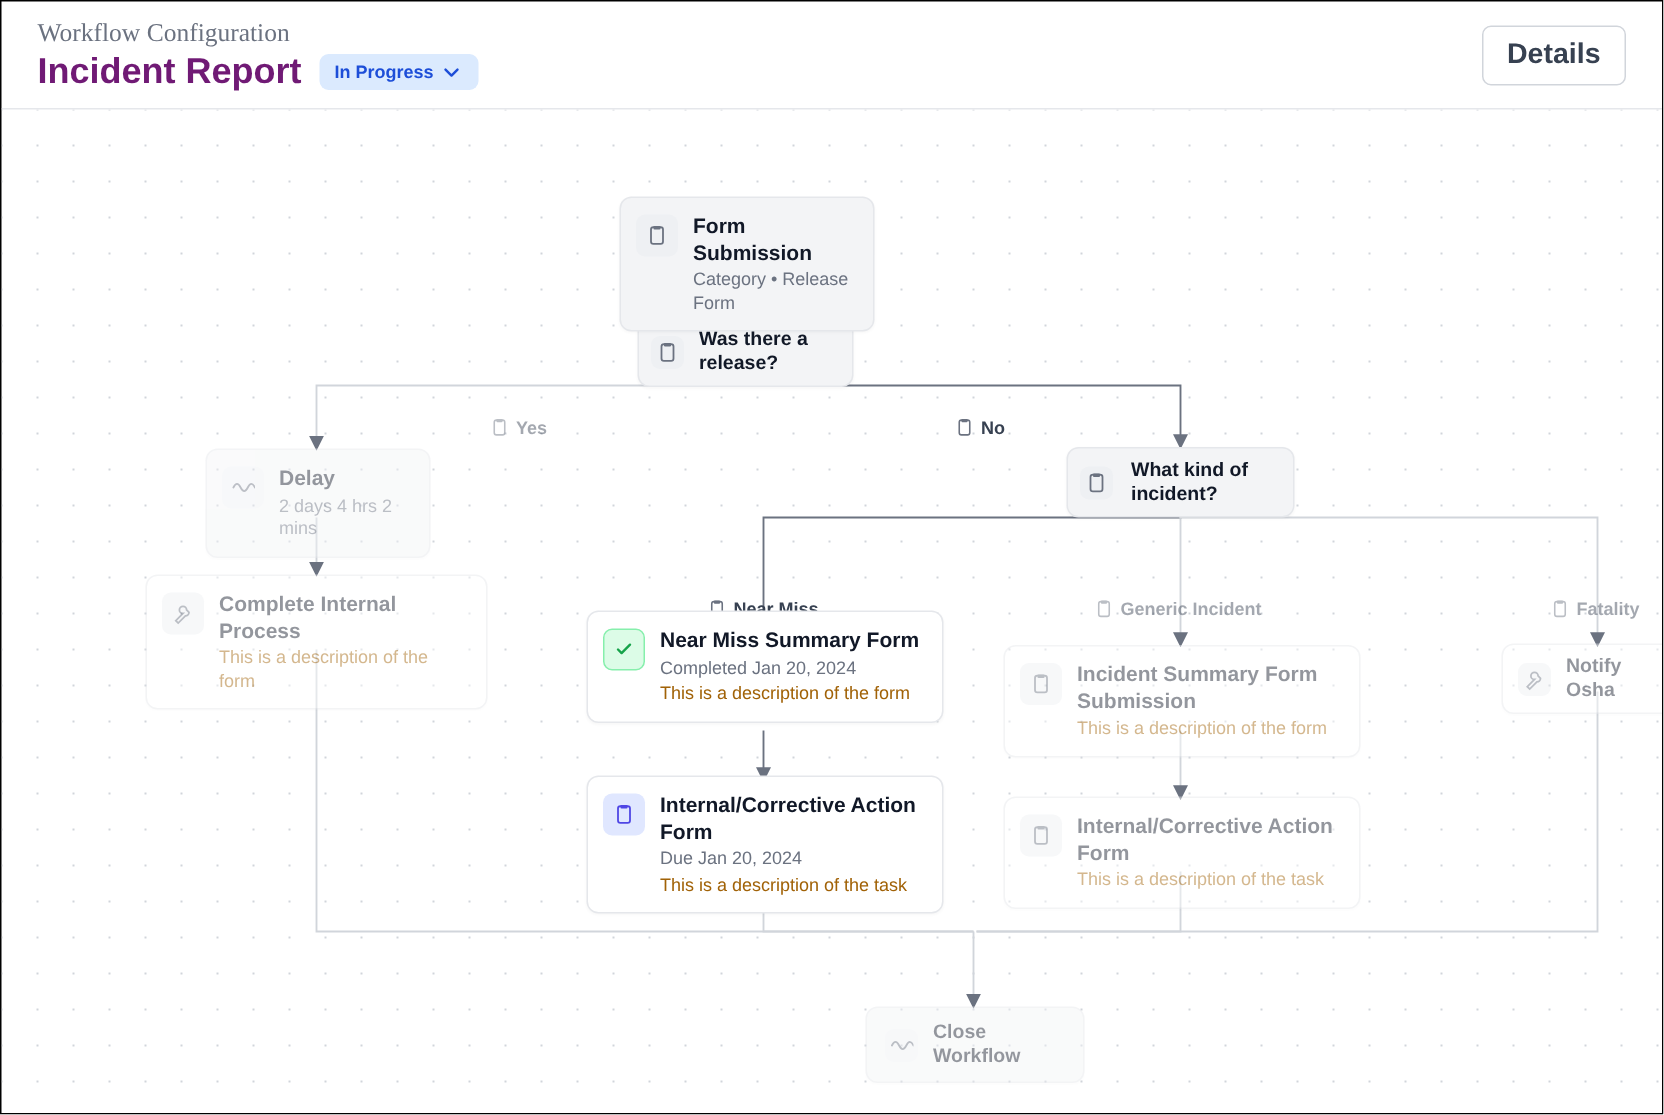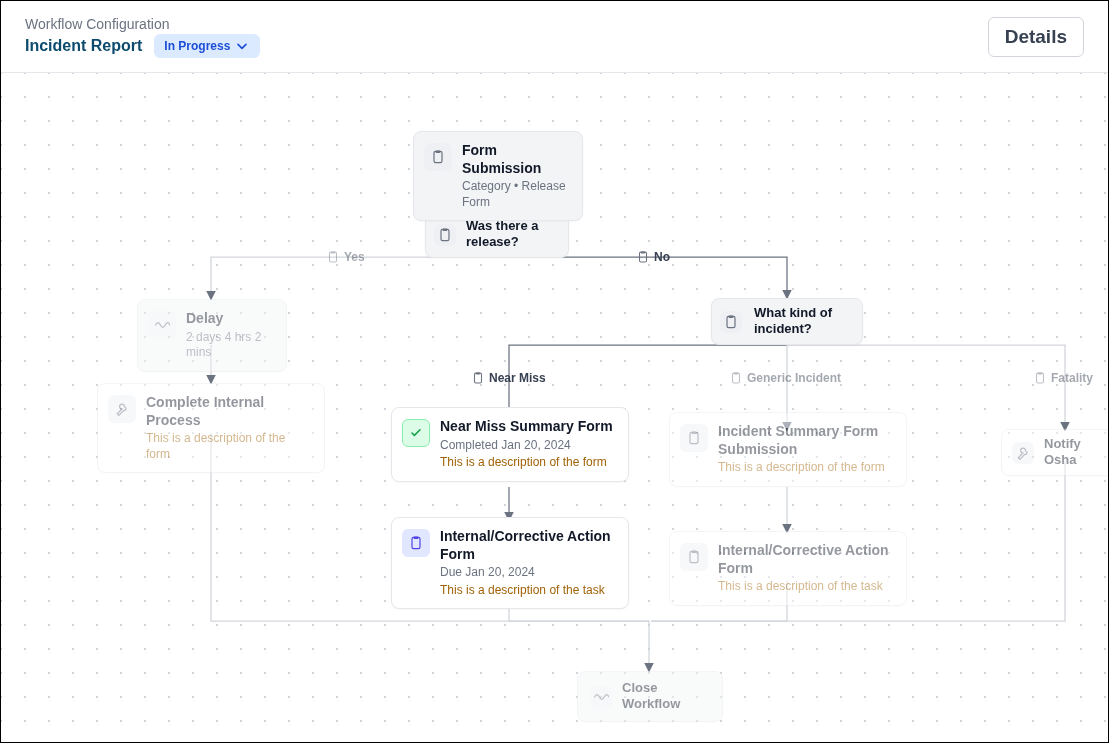--- a/index.html
+++ b/index.html
@@ -2,23 +2,23 @@
 <html><head>
 <meta charset="utf-8">
 <style>
   * { box-sizing: border-box; }
   html, body { margin: 0; padding: 0; font-family: -apple-system, BlinkMacSystemFont, 'Segoe UI', sans-serif; }
   .frame { width: 1109px; height: 743px; border: 1px solid #000; position: relative; background: #fff; overflow: hidden; }
 
   
   .header { height: 72px; border-bottom: 1px solid #e5e7eb; display: flex; align-items: center; padding: 0 24px; justify-content: space-between; }
   .header-left { display: flex; flex-direction: column; }
-  .breadcrumb { font-size: 14px; color: #6b7280; margin-bottom: 2px; }
+  .breadcrumb { font-size: 17px; color: #6b7280; margin-bottom: 2px; font-family: Liberation Serif, serif; }
   .title-row { display: flex; align-items: center; gap: 12px; }
-  .title { font-size: 16px; font-weight: 700; color: #0c4a6e; }
+  .title { font-size: 24px; font-weight: 700; color: #701a75; }
   .status-pill { display: inline-flex; align-items: center; gap: 4px; background: #dbeafe; color: #1d4ed8; font-size: 12px; font-weight: 600; padding: 4px 10px; border-radius: 6px; cursor: pointer; }
   .details-btn { border: 1px solid #d1d5db; background: #fff; padding: 8px 16px; border-radius: 6px; font-size: 19px; font-weight: 600; color: #374151; cursor: pointer; }
 
   
   .canvas { position: absolute; top: 72px; left: 0; right: 0; bottom: 0; overflow: hidden; }
   .dotgrid { position: absolute; inset: 0;
     background-image: radial-gradient(circle, #d1d5db 1px, transparent 1px);
     background-size: 24px 24px; background-position: 12px 12px; }
 
   .node { position: absolute; background: #fff; border: 1px solid #e5e7eb; border-radius: 8px; display: flex; align-items: flex-start; gap: 10px; padding: 10px 14px 10px 10px; box-shadow: 0 1px 2px rgba(0,0,0,0.03); }
@@ -26,21 +26,21 @@
   .node.gray { background: #f3f4f6; border-color: #e5e7eb; }
   .node-icon { width: 28px; height: 28px; border-radius: 6px; display: flex; align-items: center; justify-content: center; flex-shrink: 0; margin-top: 1px; }
   .node-icon.gray { background: #eef0f3; color: #6b7280; }
   .node-icon.blue { background: #e0e7ff; color: #4f46e5; }
   .node-icon.green { background: #dcfce7; color: #16a34a; border: 1px solid #86efac; }
   .node-body { display: flex; flex-direction: column; }
   .node-title { font-size: 14px; font-weight: 600; color: #111827; line-height: 1.25; }
   .node-sub  { font-size: 12px; color: #6b7280; margin-top: 2px; line-height: 1.3; }
   .node-desc { font-size: 12px; color: #a16207; margin-top: 2px; line-height: 1.3; }
 
-  .branch-label { position: absolute; display: flex; gap: 4px; font-size: 12px; font-weight: 600; color: #374151; }
+  .branch-label { position: absolute; display: flex; gap: 4px; font-size: 12px; font-weight: 600; color: #374151; margin-top: 28px; }
   .branch-label.faded { opacity: 0.45; }
   .branch-label .lbl-icon { width: 14px; height: 14px; color: #6b7280; }
 
   svg.edges { position: absolute; inset: 0; width: 100%; height: 100%; pointer-events: none; }
   .edge { stroke: #6b7280; stroke-width: 1.25; fill: none; }
   .edge.faded { stroke: #d1d5db; }
   marker path { fill: #6b7280; }
 
   
   .ic { width: 16px; height: 16px; display: block; }
@@ -213,21 +213,21 @@
             <rect x="7" y="2" width="6" height="3" rx="1" fill="currentColor"></rect>
           </svg>
       </div>
       <div class="node-body">
         <div class="node-title">Internal/Corrective Action Form</div>
         <div class="node-sub">Due Jan 20, 2024</div>
         <div class="node-desc">This is a description of the task</div>
       </div>
     </div>
 
-    <div class="node faded" style="left:668px; top:339px; width:238px;">
+    <div class="node faded" style="left:668px; top:357px; width:238px;">
       <div class="node-icon gray">
         <svg class="ic" viewBox="0 0 20 20">
             <rect x="5" y="3" width="10" height="14" rx="2" stroke="currentColor" fill="none" stroke-width="1.5"></rect>
             <rect x="7" y="2" width="6" height="3" rx="1" fill="currentColor"></rect>
           </svg>
       </div>
       <div class="node-body">
         <div class="node-title">Incident Summary Form Submission</div>
         <div class="node-desc">This is a description of the form</div>
       </div>

